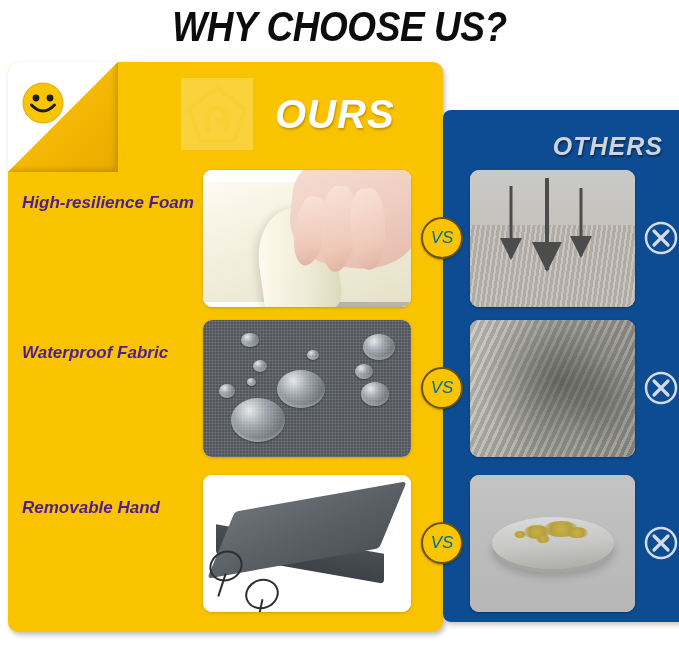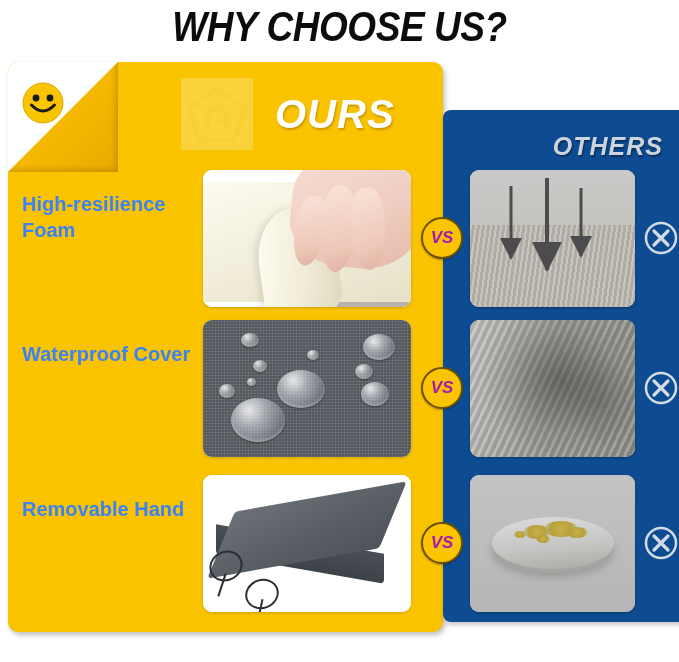--- a/index.html
+++ b/index.html
@@ -129,24 +129,25 @@
   .row { position: absolute; left: 0; width: 679px; }
   #row-0 { top: 170px; }
   #row-1 { top: 320px; }
   #row-2 { top: 475px; }
 
   .feature-label {
     position: absolute;
     left: 22px;
     top: 22px;
     width: 175px;
-    font-size: 20px;
+    font-size: 17px;
     font-weight: bold;
+    font-style: italic;
     line-height: 1.28;
-    color: #3b82f6;
+    color: #4c1d95;
   }
 
   .ours-photo {
     position: absolute;
     left: 203px;
     top: 0;
     width: 208px;
     height: 137px;
     border-radius: 9px;
     overflow: hidden;
@@ -172,23 +173,23 @@
     width: 42px;
     height: 42px;
     border-radius: 50%;
     background: #fbc400;
     border: 2px solid #6b5200;
     box-sizing: border-box;
     display: flex;
     align-items: center;
     justify-content: center;
     font-size: 17px;
-    font-weight: bold;
+    font-weight: normal;
     font-style: italic;
-    color: #a21caf;
+    color: #0369a1;
     z-index: 5;
     box-shadow: 0 1px 2px rgba(0,0,0,0.3);
   }
   .cross-icon {
     position: absolute;
     top: 50px;
     width: 36px;
     height: 36px;
     z-index: 5;
   }
@@ -391,21 +392,21 @@
     <span class="sr">Downward arrows compressing flattened gray padding</span>
   </div>
 
   <svg class="cross-icon" id="cross-0" viewBox="0 0 36 36">
     <circle cx="18" cy="18" r="15" fill="none" stroke="#d4dbe4" stroke-width="2.5"></circle>
     <path d="M11 11 L25 25 M25 11 L11 25" stroke="#d4dbe4" stroke-width="3.2" stroke-linecap="round"></path>
   </svg>
 </div>
 
 <div class="row" id="row-1">
-  <div class="feature-label">Waterproof Cover</div>
+  <div class="feature-label">Waterproof Fabric</div>
 
   <div class="ours-photo">
     <div class="fabric-bg"></div>
     <div class="drop" style="left:28px; top:78px; width:54px; height:44px;"></div>
     <div class="drop" style="left:74px; top:50px; width:48px; height:38px;"></div>
     <div class="drop" style="left:16px; top:64px; width:16px; height:14px;"></div>
     <div class="drop" style="left:50px; top:40px; width:14px; height:12px;"></div>
     <div class="drop" style="left:104px; top:30px; width:12px; height:10px;"></div>
     <div class="drop" style="left:38px; top:13px; width:18px; height:14px;"></div>
     <div class="drop" style="left:160px; top:14px; width:32px; height:26px;"></div>

